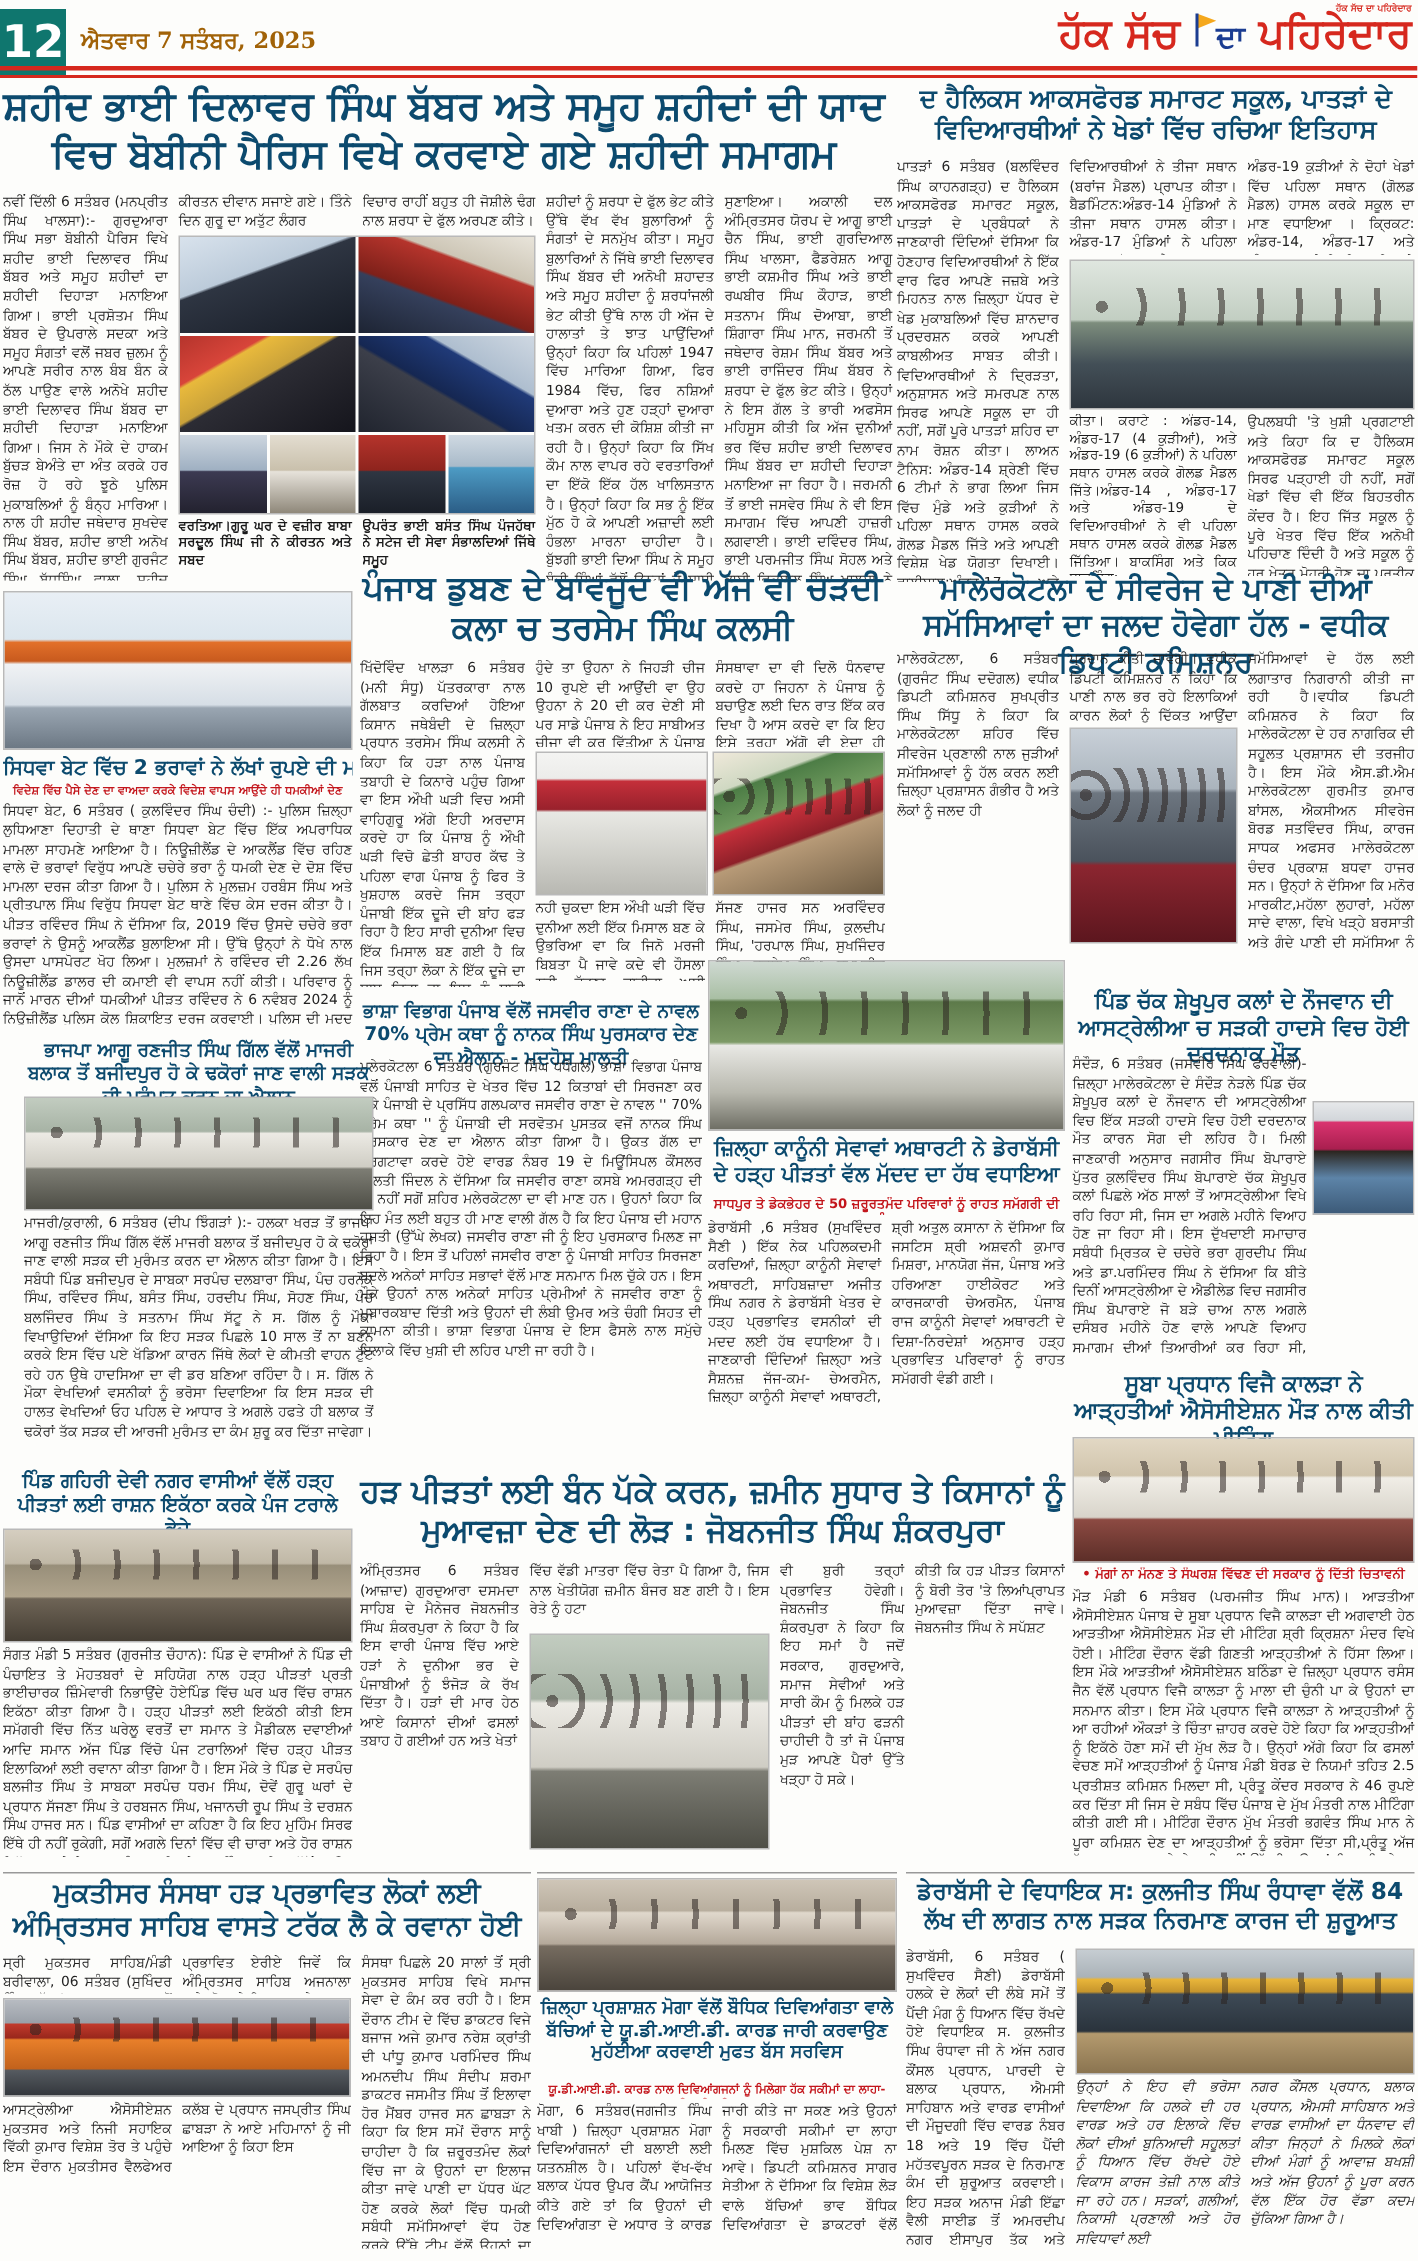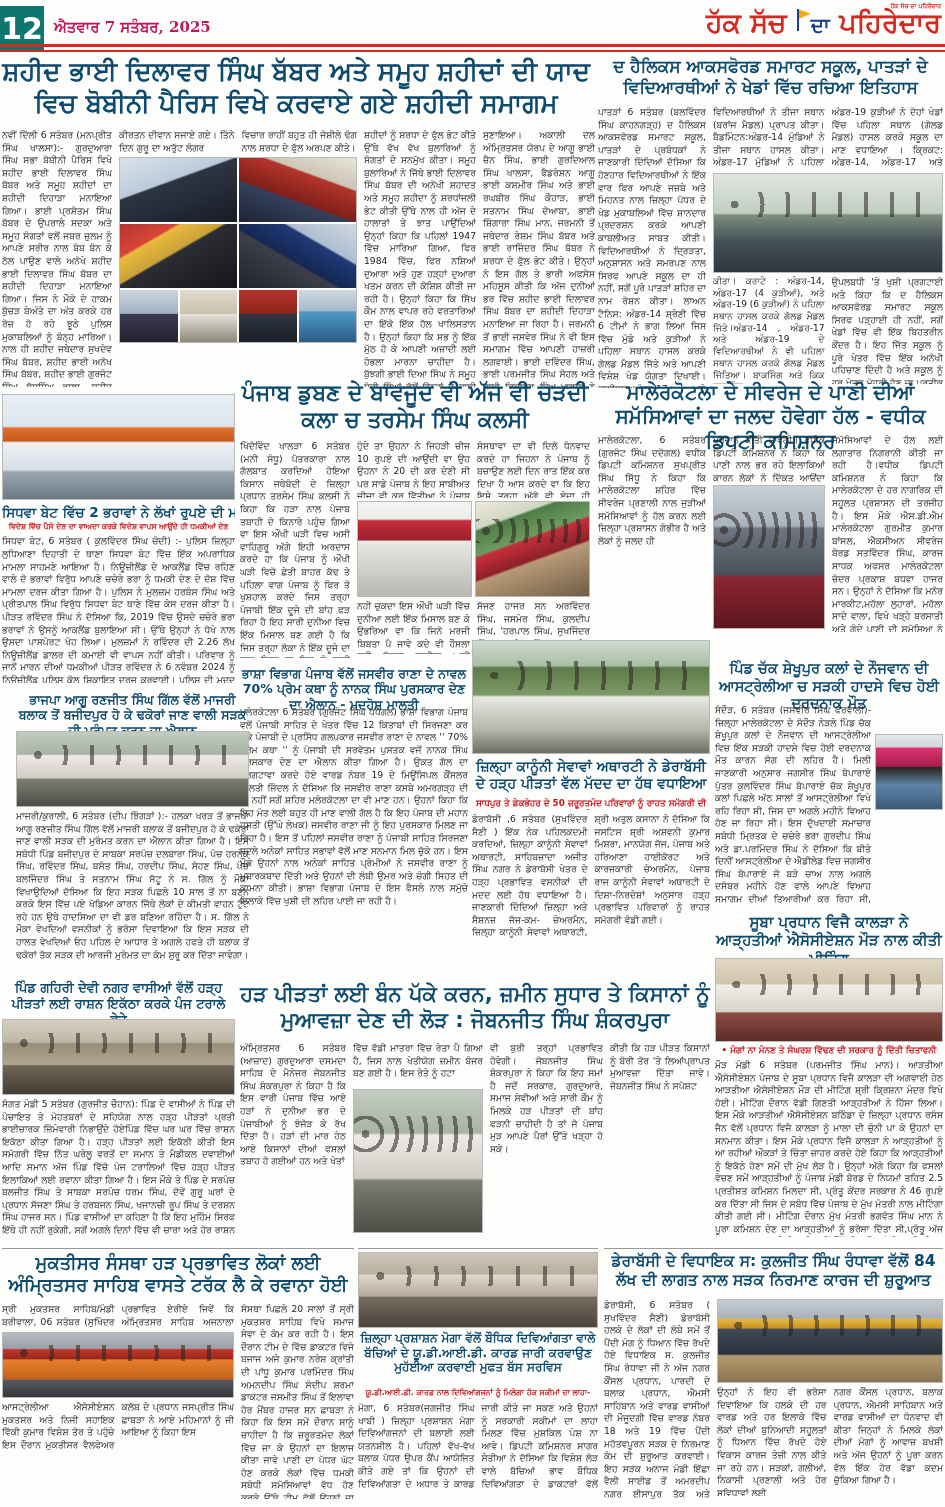--- a/index.html
+++ b/index.html
@@ -13,21 +13,21 @@
   .body-text{font-size:9.2px;line-height:1.37;text-align:justify;overflow:hidden;color:#222;}
   .cols{display:flex;gap:7px;}
   .col{flex:1;min-width:0;}
   .two-col{column-count:2;column-gap:7px;}
   .sub-red{color:#c3161c;font-weight:bold;font-size:8.8px;text-align:center;line-height:1.25;overflow:hidden;}
   .caption{font-weight:bold;font-size:8.8px;line-height:1.3;text-align:justify;overflow:hidden;}
   .photo{position:relative;overflow:hidden;border:1px solid #b9b9b9;box-sizing:border-box;}
   
   .pgno{background:#0f766e;color:#fff;font-weight:bold;font-size:30px;
         display:flex;align-items:center;justify-content:center;}
-  .date{font-family:"DejaVu Serif","Liberation Serif",serif;font-weight:bold;font-size:15px;color:#be185d;}
+  .date{font-family:"DejaVu Serif","Liberation Serif",serif;font-weight:bold;font-size:15px;color:#a16207;}
   .masthead{font-weight:bold;font-size:27px;color:#d6281e;text-align:right;line-height:1;}
   .masthead .da{color:#1b3d91;font-size:20px;}
   .masthead-tiny{font-size:6px;color:#d6281e;font-weight:bold;text-align:right;}
   .flag{display:inline-block;width:15px;height:22px;position:relative;vertical-align:top;}
   .flag::before{content:"";position:absolute;left:2px;top:0;width:13px;height:12px;
       background:#f5a81c;clip-path:polygon(0 0,100% 40%,0 85%);}
   .flag::after{content:"";position:absolute;left:1px;top:0;width:2px;height:22px;background:#1b3d91;}
   .rule{background:#d6281e;}
   
   .p-collage-a{background:linear-gradient(160deg,#d8e2ec 0%,#bccbda 38%,#2e3542 40%,#171c26 100%);}
@@ -86,20 +86,24 @@
           <div class="p-collage-c"></div>
           <div class="p-collage-d"></div>
         </div>
         <div style="display:grid;grid-template-columns:repeat(4,1fr);gap:2px;height:52px;margin-top:2px;">
           <div class="p-collage-s1"></div>
           <div class="p-collage-s2"></div>
           <div class="p-collage-s3"></div>
           <div class="p-collage-s4"></div>
         </div>
       </div>
+      <div class="cols" style="height:40px;margin-top:3px;">
+        <div class="caption col">ਵਰਤਿਆ।ਗੁਰੂ ਘਰ ਦੇ ਵਜ਼ੀਰ ਬਾਬਾ ਸਰਦੂਲ ਸਿੰਘ ਜੀ ਨੇ ਕੀਰਤਨ ਅਤੇ ਸਬਦ</div>
+        <div class="caption col">ਉਪਰੰਤ ਭਾਈ ਬਸੰਤ ਸਿੰਘ ਪੰਜਹੱਥਾ ਨੇ ਸਟੇਜ ਦੀ ਸੇਵਾ ਸੰਭਾਲਦਿਆਂ ਜਿੱਥੇ ਸਮੂਹ</div>
+      </div>
     </div>
     <div class="body-text" style="width:112px;flex:none;height:258px;">ਸ਼ਹੀਦਾਂ ਨੂੰ ਸ਼ਰਧਾ ਦੇ ਫੁੱਲ ਭੇਟ ਕੀਤੇ ਉੱਥੇ ਵੱਖ ਵੱਖ ਬੁਲਾਰਿਆਂ ਨੂੰ ਸੰਗਤਾਂ ਦੇ ਸਨਮੁੱਖ ਕੀਤਾ। ਸਮੂਹ ਬੁਲਾਰਿਆਂ ਨੇ ਜਿੱਥੇ ਭਾਈ ਦਿਲਾਵਰ ਸਿੰਘ ਬੱਬਰ ਦੀ ਅਨੋਖੀ ਸ਼ਹਾਦਤ ਅਤੇ ਸਮੂਹ ਸ਼ਹੀਦਾ ਨੂੰ ਸ਼ਰਧਾਂਜਲੀ ਭੇਟ ਕੀਤੀ ਉੱਥੇ ਨਾਲ ਹੀ ਅੱਜ ਦੇ ਹਾਲਾਤਾਂ ਤੇ ਝਾਤ ਪਾਉਂਦਿਆਂ ਉਨ੍ਹਾਂ ਕਿਹਾ ਕਿ ਪਹਿਲਾਂ 1947 ਵਿੱਚ ਮਾਰਿਆ ਗਿਆ, ਫਿਰ 1984 ਵਿੱਚ, ਫਿਰ ਨਸ਼ਿਆਂ ਦੁਆਰਾ ਅਤੇ ਹੁਣ ਹੜ੍ਹਾਂ ਦੁਆਰਾ ਖਤਮ ਕਰਨ ਦੀ ਕੋਸ਼ਿਸ਼ ਕੀਤੀ ਜਾ ਰਹੀ ਹੈ। ਉਨ੍ਹਾਂ ਕਿਹਾ ਕਿ ਸਿੱਖ ਕੌਮ ਨਾਲ ਵਾਪਰ ਰਹੇ ਵਰਤਾਰਿਆਂ ਦਾ ਇੱਕੋ ਇੱਕ ਹੱਲ ਖਾਲਿਸਤਾਨ ਹੈ। ਉਨ੍ਹਾਂ ਕਿਹਾ ਕਿ ਸਭ ਨੂੰ ਇੱਕ ਮੁੱਠ ਹੋ ਕੇ ਆਪਣੀ ਅਜ਼ਾਦੀ ਲਈ ਹੰਭਲਾ ਮਾਰਨਾ ਚਾਹੀਦਾ ਹੈ। ਬੁੱਝਗੀ ਭਾਈ ਦਿਆ ਸਿੰਘ ਨੇ ਸਮੂਹ ਬੰਦੀ ਸਿੰਘਾਂ ਵੱਲੋਂ ਉਨ੍ਹਾਂ ਦੇ ਸਾਥੀ ਮਹਾਨ ਯੋਧੇ ਸ਼ਹੀਦ ਭਾਈ ਦਿਲਾਵਰ ਸਿੰਘ ਬੱਬਰ ਨੂੰ ਭਾਈ ਜਗਤਾਰ ਸਿੰਘ ਤਾਰਾ ਵਲੋਂ ਭੇਜਿਆ ਗਿਆ ਸ਼ਰਧਾ ਦੇ ਫੁੱਲ ਭੇਟ ਕਰਦਾ ਸੰਦੇਸ਼ ਬਹੁਤ ਹੀ ਸੁਚੱਜੇ ਢੰਗ ਨਾਲ ਪੜ੍ਹ ਕੇ</div>
     <div class="body-text" style="width:112px;flex:none;height:258px;">ਸੁਣਾਇਆ। ਅਕਾਲੀ ਦਲ ਅੰਮ੍ਰਿਤਸਰ ਯੋਰਪ ਦੇ ਆਗੂ ਭਾਈ ਚੈਨ ਸਿੰਘ, ਭਾਈ ਗੁਰਦਿਆਲ ਸਿੰਘ ਖਾਲਸਾ, ਫੈਡਰੇਸ਼ਨ ਆਗੂ ਭਾਈ ਕਸ਼ਮੀਰ ਸਿੰਘ ਅਤੇ ਭਾਈ ਰਘਬੀਰ ਸਿੰਘ ਕੌਹਾੜ, ਭਾਈ ਸਤਨਾਮ ਸਿੰਘ ਦੋਆਬਾ, ਭਾਈ ਸ਼ਿੰਗਾਰਾ ਸਿੰਘ ਮਾਨ, ਜਰਮਨੀ ਤੋਂ ਜਥੇਦਾਰ ਰੇਸ਼ਮ ਸਿੰਘ ਬੱਬਰ ਅਤੇ ਭਾਈ ਰਾਜਿੰਦਰ ਸਿੰਘ ਬੱਬਰ ਨੇ ਸ਼ਰਧਾ ਦੇ ਫੁੱਲ ਭੇਟ ਕੀਤੇ। ਉਨ੍ਹਾਂ ਨੇ ਇਸ ਗੱਲ ਤੇ ਭਾਰੀ ਅਫਸੋਸ ਮਹਿਸੂਸ ਕੀਤੀ ਕਿ ਅੱਜ ਦੁਨੀਆਂ ਭਰ ਵਿੱਚ ਸ਼ਹੀਦ ਭਾਈ ਦਿਲਾਵਰ ਸਿੰਘ ਬੱਬਰ ਦਾ ਸ਼ਹੀਦੀ ਦਿਹਾੜਾ ਮਨਾਇਆ ਜਾ ਰਿਹਾ ਹੈ। ਜਰਮਨੀ ਤੋਂ ਭਾਈ ਜਸਵੇਰ ਸਿੰਘ ਨੇ ਵੀ ਇਸ ਸਮਾਗਮ ਵਿੱਚ ਆਪਣੀ ਹਾਜ਼ਰੀ ਲਗਵਾਈ। ਭਾਈ ਦਵਿੰਦਰ ਸਿੰਘ, ਭਾਈ ਪਰਮਜੀਤ ਸਿੰਘ ਸੋਹਲ ਅਤੇ ਭਾਈ ਵਿਕਬਾਲ ਸਿੰਘ ਖਾਲਸਾ ਨੇ ਆਪਣਾ ਫਰਜ ਨਿਭਾਇਆ। ਭਾਈ ਦਲਜੀਤ ਸਿੰਘ ਨੇ ਕਵਿਤਾ ਦੁਆਰਾ ਸ਼ਰਧਾ ਦੇ ਫੁੱਲ ਭੇਟ ਕੀਤੇ। ਅੰਤ ਵਿੱਚ ਪ੍ਰੋਗਰਾਮ ਦੀ ਸਮਾਪਤੀ ਕਰਦਿਆਂ ਸਮੂਹ ਸੰਗਤਾਂ ਦਾ ਧੰਨਵਾਦ ਕੀਤਾ ਗਿਆ।</div>
   </div>
 </div>
 
 <div class="abs" style="left:598px;top:56px;width:345px;height:334px;">
   <div class="headline" style="font-size:17px;height:46px;">ਦ ਹੈਲਿਕਸ ਆਕਸਫੋਰਡ ਸਮਾਰਟ ਸਕੂਲ, ਪਾਤੜਾਂ ਦੇ ਵਿਦਿਆਰਥੀਆਂ ਨੇ ਖੇਡਾਂ ਵਿੱਚ ਰਚਿਆ ਇਤਿਹਾਸ</div>
   <div class="cols" style="margin-top:4px;height:282px;">
     <div class="body-text" style="width:108px;flex:none;height:282px;">ਪਾਤੜਾਂ 6 ਸਤੰਬਰ (ਬਲਵਿੰਦਰ ਸਿੰਘ ਕਾਹਨਗੜ੍ਹ) ਦ ਹੈਲਿਕਸ ਆਕਸਫੋਰਡ ਸਮਾਰਟ ਸਕੂਲ, ਪਾਤੜਾਂ ਦੇ ਪ੍ਰਬੰਧਕਾਂ ਨੇ ਜਾਣਕਾਰੀ ਦਿੰਦਿਆਂ ਦੱਸਿਆ ਕਿ ਹੋਣਹਾਰ ਵਿਦਿਆਰਥੀਆਂ ਨੇ ਇੱਕ ਵਾਰ ਫਿਰ ਆਪਣੇ ਜਜ਼ਬੇ ਅਤੇ ਮਿਹਨਤ ਨਾਲ ਜ਼ਿਲ੍ਹਾ ਪੱਧਰ ਦੇ ਖੇਡ ਮੁਕਾਬਲਿਆਂ ਵਿੱਚ ਸ਼ਾਨਦਾਰ ਪ੍ਰਦਰਸ਼ਨ ਕਰਕੇ ਆਪਣੀ ਕਾਬਲੀਅਤ ਸਾਬਤ ਕੀਤੀ। ਵਿਦਿਆਰਥੀਆਂ ਨੇ ਦ੍ਰਿੜਤਾ, ਅਨੁਸ਼ਾਸਨ ਅਤੇ ਸਮਰਪਣ ਨਾਲ ਸਿਰਫ ਆਪਣੇ ਸਕੂਲ ਦਾ ਹੀ ਨਹੀਂ, ਸਗੋਂ ਪੂਰੇ ਪਾਤੜਾਂ ਸ਼ਹਿਰ ਦਾ ਨਾਮ ਰੋਸ਼ਨ ਕੀਤਾ। ਲਾਅਨ ਟੈਨਿਸ: ਅੰਡਰ-14 ਸ਼੍ਰੇਣੀ ਵਿੱਚ 6 ਟੀਮਾਂ ਨੇ ਭਾਗ ਲਿਆ ਜਿਸ ਵਿੱਚ ਮੁੰਡੇ ਅਤੇ ਕੁੜੀਆਂ ਨੇ ਪਹਿਲਾ ਸਥਾਨ ਹਾਸਲ ਕਰਕੇ ਗੋਲਡ ਮੈਡਲ ਜਿੱਤੇ ਅਤੇ ਆਪਣੀ ਵਿਸ਼ੇਸ਼ ਖੇਡ ਯੋਗਤਾ ਦਿਖਾਈ। ਵਾਲੀਬਾਲ:ਅੰਡਰ-17 ਅਤੇ ਅੰਡਰ-19 ਸ਼੍ਰੇਣੀ ਵਿੱਚ ਮੁੰਡਿਆਂ ਨੇ ਪਹਿਲਾ ਸਥਾਨ (ਗੋਲਡ ਮੈਡਲ) ਹਾਸਲ ਕੀਤਾ ਕੁੜੀਆਂ ਨੇ ਅੰਡਰ-14, ਅੰਡਰ-17 ਅਤੇ ਅੰਡਰ-19 ਸ਼੍ਰੇਣੀਆਂ ਵਿੱਚ ਤੀਜਾ ਸਥਾਨ (ਬਰਾਂਜ ਮੈਡਲ) ਪ੍ਰਾਪਤ ਕੀਤਾ। ਚੈਸ: ਅੰਡਰ-14 ਸ਼੍ਰੇਣੀ ਵਿੱਚ</div>
@@ -207,21 +211,21 @@
   <div class="photo p-village-group" style="height:76px;margin-top:3px;">
       <div class="heads"></div>
     </div>
   <div class="body-text" style="margin-top:3px;height:140px;">ਸੰਗਤ ਮੰਡੀ 5 ਸਤੰਬਰ (ਗੁਰਜੀਤ ਚੌਹਾਨ): ਪਿੰਡ ਦੇ ਵਾਸੀਆਂ ਨੇ ਪਿੰਡ ਦੀ ਪੰਚਾਇਤ ਤੇ ਮੋਹਤਬਰਾਂ ਦੇ ਸਹਿਯੋਗ ਨਾਲ ਹੜ੍ਹ ਪੀੜਤਾਂ ਪ੍ਰਤੀ ਭਾਈਚਾਰਕ ਜ਼ਿੰਮੇਵਾਰੀ ਨਿਭਾਉਂਦੇ ਹੋਏਪਿੰਡ ਵਿੱਚ ਘਰ ਘਰ ਵਿੱਚ ਰਾਸ਼ਨ ਇਕੱਠਾ ਕੀਤਾ ਗਿਆ ਹੈ। ਹੜ੍ਹ ਪੀੜਤਾਂ ਲਈ ਇਕੱਠੀ ਕੀਤੀ ਇਸ ਸਮੱਗਰੀ ਵਿੱਚ ਨਿੱਤ ਘਰੇਲੂ ਵਰਤੋਂ ਦਾ ਸਮਾਨ ਤੇ ਮੈਡੀਕਲ ਦਵਾਈਆਂ ਆਦਿ ਸਮਾਨ ਅੱਜ ਪਿੰਡ ਵਿੱਚੋ ਪੰਜ ਟਰਾਲਿਆਂ ਵਿੱਚ ਹੜ੍ਹ ਪੀੜਤ ਇਲਾਕਿਆਂ ਲਈ ਰਵਾਨਾ ਕੀਤਾ ਗਿਆ ਹੈ। ਇਸ ਮੌਕੇ ਤੇ ਪਿੰਡ ਦੇ ਸਰਪੰਚ ਬਲਜੀਤ ਸਿੰਘ ਤੇ ਸਾਬਕਾ ਸਰਪੰਚ ਧਰਮ ਸਿੰਘ, ਦੋਵੇਂ ਗੁਰੂ ਘਰਾਂ ਦੇ ਪ੍ਰਧਾਨ ਸੱਜਣਾ ਸਿੰਘ ਤੇ ਹਰਬਜਨ ਸਿੰਘ, ਖਜਾਨਚੀ ਰੂਪ ਸਿੰਘ ਤੇ ਦਰਸ਼ਨ ਸਿੰਘ ਹਾਜਰ ਸਨ। ਪਿੰਡ ਵਾਸੀਆਂ ਦਾ ਕਹਿਣਾ ਹੈ ਕਿ ਇਹ ਮੁਹਿੰਮ ਸਿਰਫ ਇੱਥੇ ਹੀ ਨਹੀਂ ਰੁਕੇਗੀ, ਸਗੋਂ ਅਗਲੇ ਦਿਨਾਂ ਵਿੱਚ ਵੀ ਚਾਰਾ ਅਤੇ ਹੋਰ ਰਾਸ਼ਨ ਇਕੱਠਾ ਕਰਕੇ ਭੇਜਣ ਦਾ ਕੰਮ ਜਾਰੀ ਰਹੇਗਾ। ਪਿੰਡ ਵਾਸੀਆਂ ਵੱਲੋਂ ਆਉਣ ਵਾਲੇ ਸਮੇਂ ਵਿੱਚ ਡੀਜ਼ਲ ਦਾ ਵੀ ਪ੍ਰਬੰਧ ਕਰਕੇ ਹੜ੍ਹ ਪੀੜਤਾਂ ਪਰਿਵਾਰਾਂ ਦੀ ਮੱਦਦ ਕਰਨ ਦੇ ਉਪਰਾਲੇ ਕੀਤੇ ਜਾ ਰਹੇ ਹਨ।</div>
 </div>
 
 <div class="abs" style="left:240px;top:982px;width:470px;height:260px;">
   <div class="headline" style="font-size:21px;height:56px;">ਹੜ ਪੀੜਤਾਂ ਲਈ ਬੰਨ ਪੱਕੇ ਕਰਨ, ਜ਼ਮੀਨ ਸੁਧਾਰ ਤੇ ਕਿਸਾਨਾਂ ਨੂੰ ਮੁਆਵਜ਼ਾ ਦੇਣ ਦੀ ਲੋੜ : ਜੋਬਨਜੀਤ ਸਿੰਘ ਸ਼ੰਕਰਪੁਰਾ</div>
   <div class="cols" style="margin-top:4px;height:194px;">
     <div class="body-text" style="width:106px;flex:none;height:194px;">ਅੰਮ੍ਰਿਤਸਰ 6 ਸਤੰਬਰ (ਆਜ਼ਾਦ) ਗੁਰਦੁਆਰਾ ਦਸਮਦਾ ਸਾਹਿਬ ਦੇ ਮੈਨੇਜਰ ਜੋਬਨਜੀਤ ਸਿੰਘ ਸ਼ੰਕਰਪੁਰਾ ਨੇ ਕਿਹਾ ਹੈ ਕਿ ਇਸ ਵਾਰੀ ਪੰਜਾਬ ਵਿੱਚ ਆਏ ਹੜਾਂ ਨੇ ਦੁਨੀਆ ਭਰ ਦੇ ਪੰਜਾਬੀਆਂ ਨੂੰ ਝੰਜੋੜ ਕੇ ਰੱਖ ਦਿੱਤਾ ਹੈ। ਹੜਾਂ ਦੀ ਮਾਰ ਹੇਠ ਆਏ ਕਿਸਾਨਾਂ ਦੀਆਂ ਫਸਲਾਂ ਤਬਾਹ ਹੋ ਗਈਆਂ ਹਨ ਅਤੇ ਖੇਤਾਂ</div>
-    <div style="width:130px;flex:none;">
+    <div style="width:160px;flex:none;">
       <div class="body-text" style="height:44px;">ਵਿੱਚ ਵੱਡੀ ਮਾਤਰਾ ਵਿੱਚ ਰੇਤਾ ਪੈ ਗਿਆ ਹੈ, ਜਿਸ ਨਾਲ ਖੇਤੀਯੋਗ ਜ਼ਮੀਨ ਬੰਜਰ ਬਣ ਗਈ ਹੈ। ਇਸ ਰੇਤੇ ਨੂੰ ਹਟਾ</div>
       <div class="photo p-bjp-group" style="height:144px;margin-top:3px;">
           <div class="heads"></div>
         </div>
     </div>
     <div class="body-text col" style="height:194px;">ਵੀ ਬੁਰੀ ਤਰ੍ਹਾਂ ਪ੍ਰਭਾਵਿਤ ਹੋਵੇਗੀ। ਜੋਬਨਜੀਤ ਸਿੰਘ ਸ਼ੰਕਰਪੁਰਾ ਨੇ ਕਿਹਾ ਕਿ ਇਹ ਸਮਾਂ ਹੈ ਜਦੋਂ ਸਰਕਾਰ, ਗੁਰਦੁਆਰੇ, ਸਮਾਜ ਸੇਵੀਆਂ ਅਤੇ ਸਾਰੀ ਕੌਮ ਨੂੰ ਮਿਲਕੇ ਹੜ ਪੀੜਤਾਂ ਦੀ ਬਾਂਹ ਫੜਨੀ ਚਾਹੀਦੀ ਹੈ ਤਾਂ ਜੋ ਪੰਜਾਬ ਮੁੜ ਆਪਣੇ ਪੈਰਾਂ ਉੱਤੇ ਖੜ੍ਹਾ ਹੋ ਸਕੇ।</div>
     <div class="body-text" style="width:100px;flex:none;height:194px;">ਕੀਤੀ ਕਿ ਹੜ ਪੀੜਤ ਕਿਸਾਨਾਂ ਨੂੰ ਬੋਰੀ ਤੋਰ 'ਤੇ ਲਿਆਂਪ੍ਰਾਪਤ ਮੁਆਵਜ਼ਾ ਦਿੱਤਾ ਜਾਵੇ। ਜੋਬਨਜੀਤ ਸਿੰਘ ਨੇ ਸਪੱਸ਼ਟ</div>
   </div>
 </div>
 
@@ -248,21 +252,21 @@
     </div>
   <div class="headline" style="font-size:12px;height:56px;margin-top:3px;">ਜ਼ਿਲ੍ਹਾ ਪ੍ਰਸ਼ਾਸ਼ਨ ਮੋਗਾ ਵੱਲੋਂ ਬੌਧਿਕ ਦਿਵਿਆਂਗਤਾ ਵਾਲੇ ਬੱਚਿਆਂ ਦੇ ਯੂ.ਡੀ.ਆਈ.ਡੀ. ਕਾਰਡ ਜਾਰੀ ਕਰਵਾਉਣ ਮੁਹੱਈਆ ਕਰਵਾਈ ਮੁਫਤ ਬੱਸ ਸਰਵਿਸ</div>
   <div class="sub-red" style="font-size:7.8px;margin-top:1px;height:11px;">ਯੂ.ਡੀ.ਆਈ.ਡੀ. ਕਾਰਡ ਨਾਲ ਦਿਵਿਆਂਗਜਨਾਂ ਨੂੰ ਮਿਲੇਗਾ ਹੱਕ ਸਕੀਮਾਂ ਦਾ ਲਾਹਾ-ਡਿਪਟੀ ਕਮਿਸ਼ਨਰ</div>
   <div class="body-text two-col" style="margin-top:3px;height:96px;">ਮੋਗਾ, 6 ਸਤੰਬਰ(ਜਗਜੀਤ ਸਿੰਘ ਖਾਬੀ ) ਜ਼ਿਲ੍ਹਾ ਪ੍ਰਸ਼ਾਸ਼ਨ ਮੋਗਾ ਦਿਵਿਆਂਗਜਨਾਂ ਦੀ ਬਲਾਈ ਲਈ ਯਤਨਸ਼ੀਲ ਹੈ। ਪਹਿਲਾਂ ਵੱਖ-ਵੱਖ ਬਲਾਕ ਪੱਧਰ ਉਪਰ ਕੈਂਪ ਆਯੋਜਿਤ ਕੀਤੇ ਗਏ ਤਾਂ ਕਿ ਉਹਨਾਂ ਦੀ ਦਿਵਿਆਂਗਤਾ ਦੇ ਅਧਾਰ ਤੇ ਕਾਰਡ ਜਾਰੀ ਕੀਤੇ ਜਾ ਸਕਣ ਅਤੇ ਉਹਨਾਂ ਨੂੰ ਸਰਕਾਰੀ ਸਕੀਮਾਂ ਦਾ ਲਾਹਾ ਮਿਲਣ ਵਿੱਚ ਮੁਸ਼ਕਿਲ ਪੇਸ਼ ਨਾ ਆਵੇ। ਡਿਪਟੀ ਕਮਿਸ਼ਨਰ ਸਾਗਰ ਸੇਤੀਆ ਨੇ ਦੱਸਿਆ ਕਿ ਵਿਸ਼ੇਸ਼ ਲੋੜ ਵਾਲੇ ਬੱਚਿਆਂ ਭਾਵ ਬੌਧਿਕ ਦਿਵਿਆਂਗਤਾ ਦੇ ਡਾਕਟਰਾਂ ਵੱਲੋਂ ਫਰੀਦਕੋਟ ਵਿਖੇ ਰੈਫਰ ਕੀਤਾ ਗਿਆ ਸੀ। ਮਾਪਿਆਂ ਸਮੇਤ ਜ਼ਿਲ੍ਹਾ ਪ੍ਰਸ਼ਾਸ਼ਨ ਵੱਲੋਂ ਬੱਸ ਰਾਹੀਂ ਉਹਨਾਂ ਨੂੰ ਯੂ.ਡੀ.ਆਈ.ਡੀ. ਕਾਰਡ ਬਣਾਉਣ ਵਿੱਚ ਇਹ ਕਦਮ ਨਾ ਸਿਰਫ ਵਿਸ਼ੇਸ਼ ਬੱਚਿਆਂ ਦੇ ਭਵਿੱਖ ਨੂੰ ਲੈ ਕੇ ਨਵੀਂ ਉਮੀਦ ਦੀ ਕਿਰਨ ਬਣੇਗਾ। ਡਿਪਟੀ ਕਮਿਸ਼ਨਰ ਨੇ ਵਿਸ਼ੇਸ਼ ਲੋੜਾਂ ਵਾਲੇ ਬੱਚਿਆਂ ਨੂੰ ਧਨਵਾਦ ਦੀਆਂ ਸਹੂਲਤਾਂ ਦੇਣ ਦਾ ਭਰੋਸਾ ਦਿੱਤਾ ਹੈ।</div>
 </div>
 
 <div class="abs" style="left:604px;top:1248px;width:339px;height:257px;border-top:1px solid #999;padding-top:3px;box-sizing:border-box;">
   <div class="headline" style="font-size:15.5px;height:44px;">ਡੇਰਾਬੱਸੀ ਦੇ ਵਿਧਾਇਕ ਸ: ਕੁਲਜੀਤ ਸਿੰਘ ਰੰਧਾਵਾ ਵੱਲੋਂ 84 ਲੱਖ ਦੀ ਲਾਗਤ ਨਾਲ ਸੜਕ ਨਿਰਮਾਣ ਕਾਰਜ ਦੀ ਸ਼ੁਰੂਆਤ</div>
   <div class="cols" style="margin-top:3px;height:200px;">
     <div class="body-text" style="width:106px;flex:none;height:200px;">ਡੇਰਾਬੱਸੀ, 6 ਸਤੰਬਰ ( ਸੁਖਵਿੰਦਰ ਸੈਣੀ) ਡੇਰਾਬੱਸੀ ਹਲਕੇ ਦੇ ਲੋਕਾਂ ਦੀ ਲੰਬੇ ਸਮੇਂ ਤੋਂ ਪੈਂਦੀ ਮੰਗ ਨੂੰ ਧਿਆਨ ਵਿੱਚ ਰੱਖਦੇ ਹੋਏ ਵਿਧਾਇਕ ਸ. ਕੁਲਜੀਤ ਸਿੰਘ ਰੰਧਾਵਾ ਜੀ ਨੇ ਅੱਜ ਨਗਰ ਕੌਂਸਲ ਪ੍ਰਧਾਨ, ਪਾਰਦੀ ਦੇ ਬਲਾਕ ਪ੍ਰਧਾਨ, ਐਮਸੀ ਸਾਹਿਬਾਨ ਅਤੇ ਵਾਰਡ ਵਾਸੀਆਂ ਦੀ ਮੌਜੂਦਗੀ ਵਿੱਚ ਵਾਰਡ ਨੰਬਰ 18 ਅਤੇ 19 ਵਿੱਚ ਪੈਂਦੀ ਮਹੱਤਵਪੂਰਨ ਸੜਕ ਦੇ ਨਿਰਮਾਣ ਕੰਮ ਦੀ ਸ਼ੁਰੂਆਤ ਕਰਵਾਈ। ਇਹ ਸੜਕ ਅਨਾਜ ਮੰਡੀ ਇੱਛਾ ਵੈਲੀ ਸਾਈਡ ਤੋਂ ਅਮਰਦੀਪ ਨਗਰ ਈਸਾਪੁਰ ਤੱਕ ਅਤੇ ਕਾਂਬਰਪੁਰ ਸਾਈਡ ਤੋਂ ਨਗਰ ਕੌਂਸਲ ਦੀ ਹੱਦ ਤੱਕ ਜਾਂਦੀ ਹੈ। ਇਸ ਸੜਕ ਦੀ ਮੁਰੰਮਤ ਅਤੇ ਸੁਧਾਰ ਲਈ ਕੁੱਲ 84 ਲੱਖ ਰੁਪਏ ਦੀ ਲਾਗਤ ਨਾਲ ਟਿਵਰਸਲਾਕਿੰਗ ਟਾਈਲਜ ਲਗਾਈਆਂ ਜਾ ਰਹੀਆਂ ਹਨ।</div>
-    <div style="flex:1;min-width:0;">
+    <div style="flex:1;min-width:0;font-style:italic;">
       <div class="photo p-soil-dig" style="height:84px;">
           <div class="heads"></div>
         </div>
       <div class="cols" style="margin-top:3px;height:110px;">
         <div class="body-text col">ਉਨ੍ਹਾਂ ਨੇ ਇਹ ਵੀ ਭਰੋਸਾ ਦਿਵਾਇਆ ਕਿ ਹਲਕੇ ਦੀ ਹਰ ਵਾਰਡ ਅਤੇ ਹਰ ਇਲਾਕੇ ਵਿੱਚ ਲੋਕਾਂ ਦੀਆਂ ਬੁਨਿਆਦੀ ਸਹੂਲਤਾਂ ਨੂੰ ਧਿਆਨ ਵਿੱਚ ਰੱਖਦੇ ਹੋਏ ਵਿਕਾਸ ਕਾਰਜ ਤੇਜ਼ੀ ਨਾਲ ਕੀਤੇ ਜਾ ਰਹੇ ਹਨ। ਸੜਕਾਂ, ਗਲੀਆਂ, ਨਿਕਾਸੀ ਪ੍ਰਣਾਲੀ ਅਤੇ ਹੋਰ ਸੁਵਿਧਾਵਾਂ ਲਈ</div>
         <div class="body-text col">ਨਗਰ ਕੌਂਸਲ ਪ੍ਰਧਾਨ, ਬਲਾਕ ਪ੍ਰਧਾਨ, ਐਮਸੀ ਸਾਹਿਬਾਨ ਅਤੇ ਵਾਰਡ ਵਾਸੀਆਂ ਦਾ ਧੰਨਵਾਦ ਵੀ ਕੀਤਾ ਜਿਨ੍ਹਾਂ ਨੇ ਮਿਲਕੇ ਲੋਕਾਂ ਦੀਆਂ ਮੰਗਾਂ ਨੂੰ ਆਵਾਜ਼ ਬਖਸ਼ੀ ਅਤੇ ਅੱਜ ਉਹਨਾਂ ਨੂੰ ਪੂਰਾ ਕਰਨ ਵੱਲ ਇੱਕ ਹੋਰ ਵੱਡਾ ਕਦਮ ਚੁੱਕਿਆ ਗਿਆ ਹੈ।</div>
       </div>
     </div>
   </div>
 </div>

